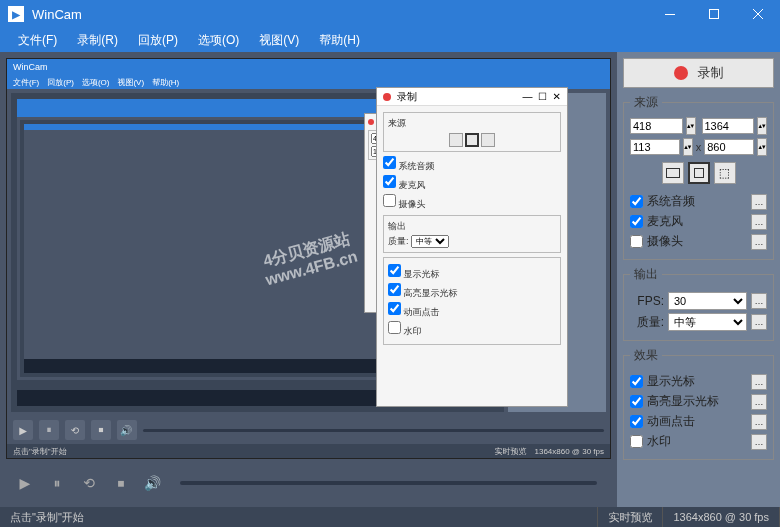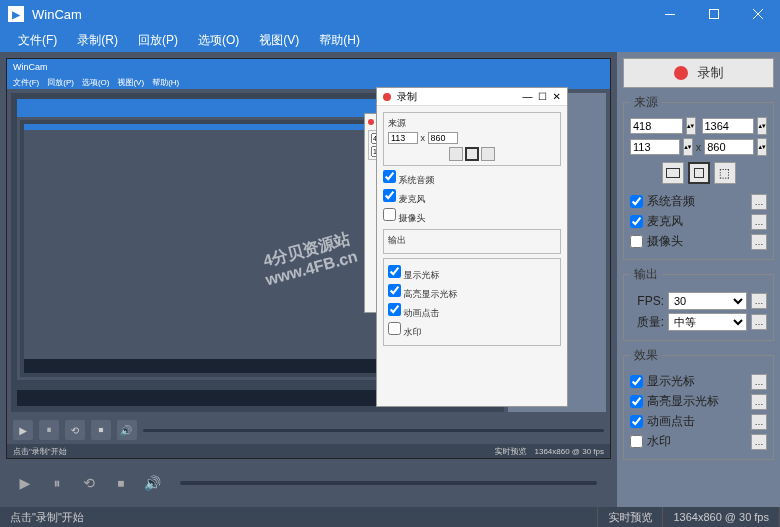--- a/index.html
+++ b/index.html
@@ -181,32 +181,32 @@
         </div>
 
         <div class="nested-dialog">
           <div class="nested-dlg-tb">
             <span class="dot"></span><span>录制</span>
             <span style="flex:1"></span><span>—</span>&nbsp;&nbsp;<span>☐</span>&nbsp;&nbsp;<span>✕</span>
           </div>
           <div class="nested-dlg-body">
             <div class="grp">
               <div style="font-size:9px;margin-bottom:2px">来源</div>
-              <div style="margin-top:2px"><input type="text" value="113" style=""> <span>x</span> <input type="text" value="860" style=""></div>
               <div style="display:flex;gap:2px;margin-top:3px;justify-content:center">
                 <span style="width:14px;height:14px;border:1px solid #999;background:#e8e8e8"></span>
                 <span style="width:14px;height:14px;border:2px solid #333;background:#e8e8e8"></span>
                 <span style="width:14px;height:14px;border:1px solid #999;background:#e8e8e8"></span>
               </div>
             </div>
             <label><input type="checkbox" checked="" style=""> <span>系统音频</span></label>
             <label><input type="checkbox" checked="" style=""> <span>麦克风</span></label>
             <label><input type="checkbox" style=""> <span>摄像头</span></label>
             <div class="grp" style="margin-top:4px">
               <div style="font-size:9px;margin-bottom:2px">输出</div>
+              <div style="margin-top:2px"><span>质量:</span> <select style="font-size:8px"><option>中等</option></select></div>
             </div>
             <div class="grp" style="margin-top:4px">
               <label><input type="checkbox" checked="" style=""> <span>显示光标</span></label>
               <label><input type="checkbox" checked="" style=""> <span>高亮显示光标</span></label>
               <label><input type="checkbox" checked="" style=""> <span>动画点击</span></label>
               <label><input type="checkbox" style=""> <span>水印</span></label>
             </div>
           </div>
         </div>
       </div>

